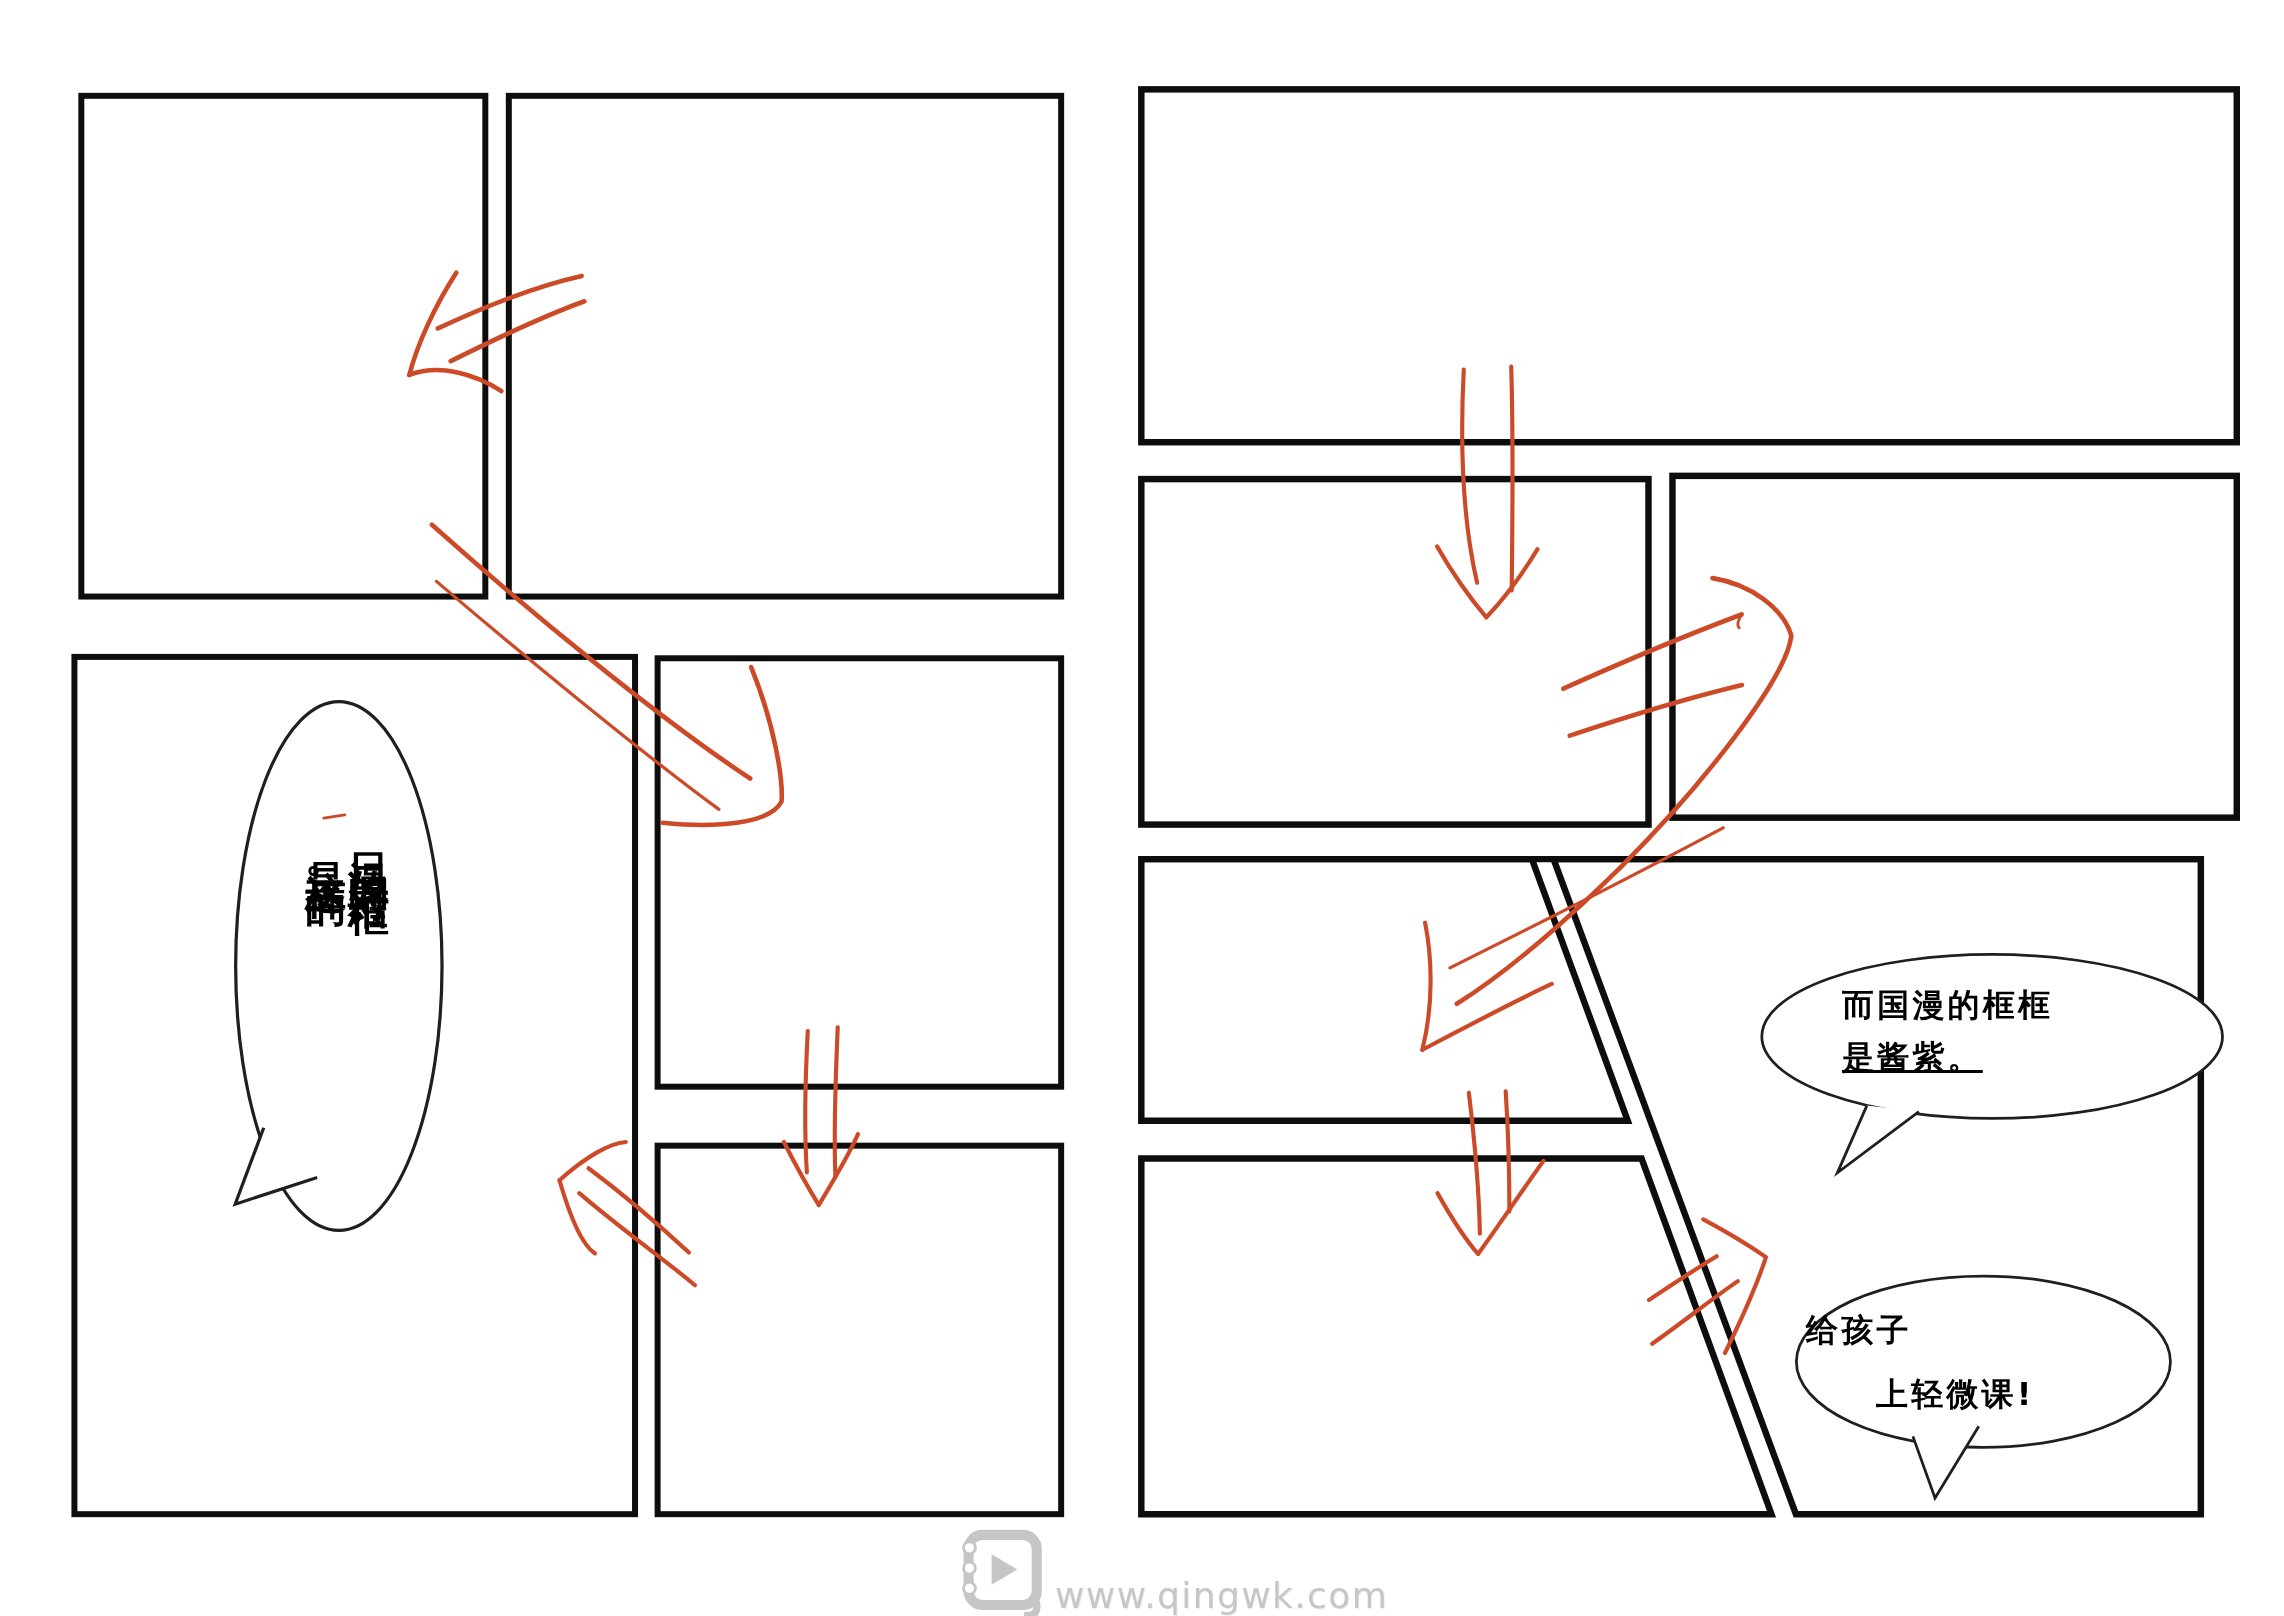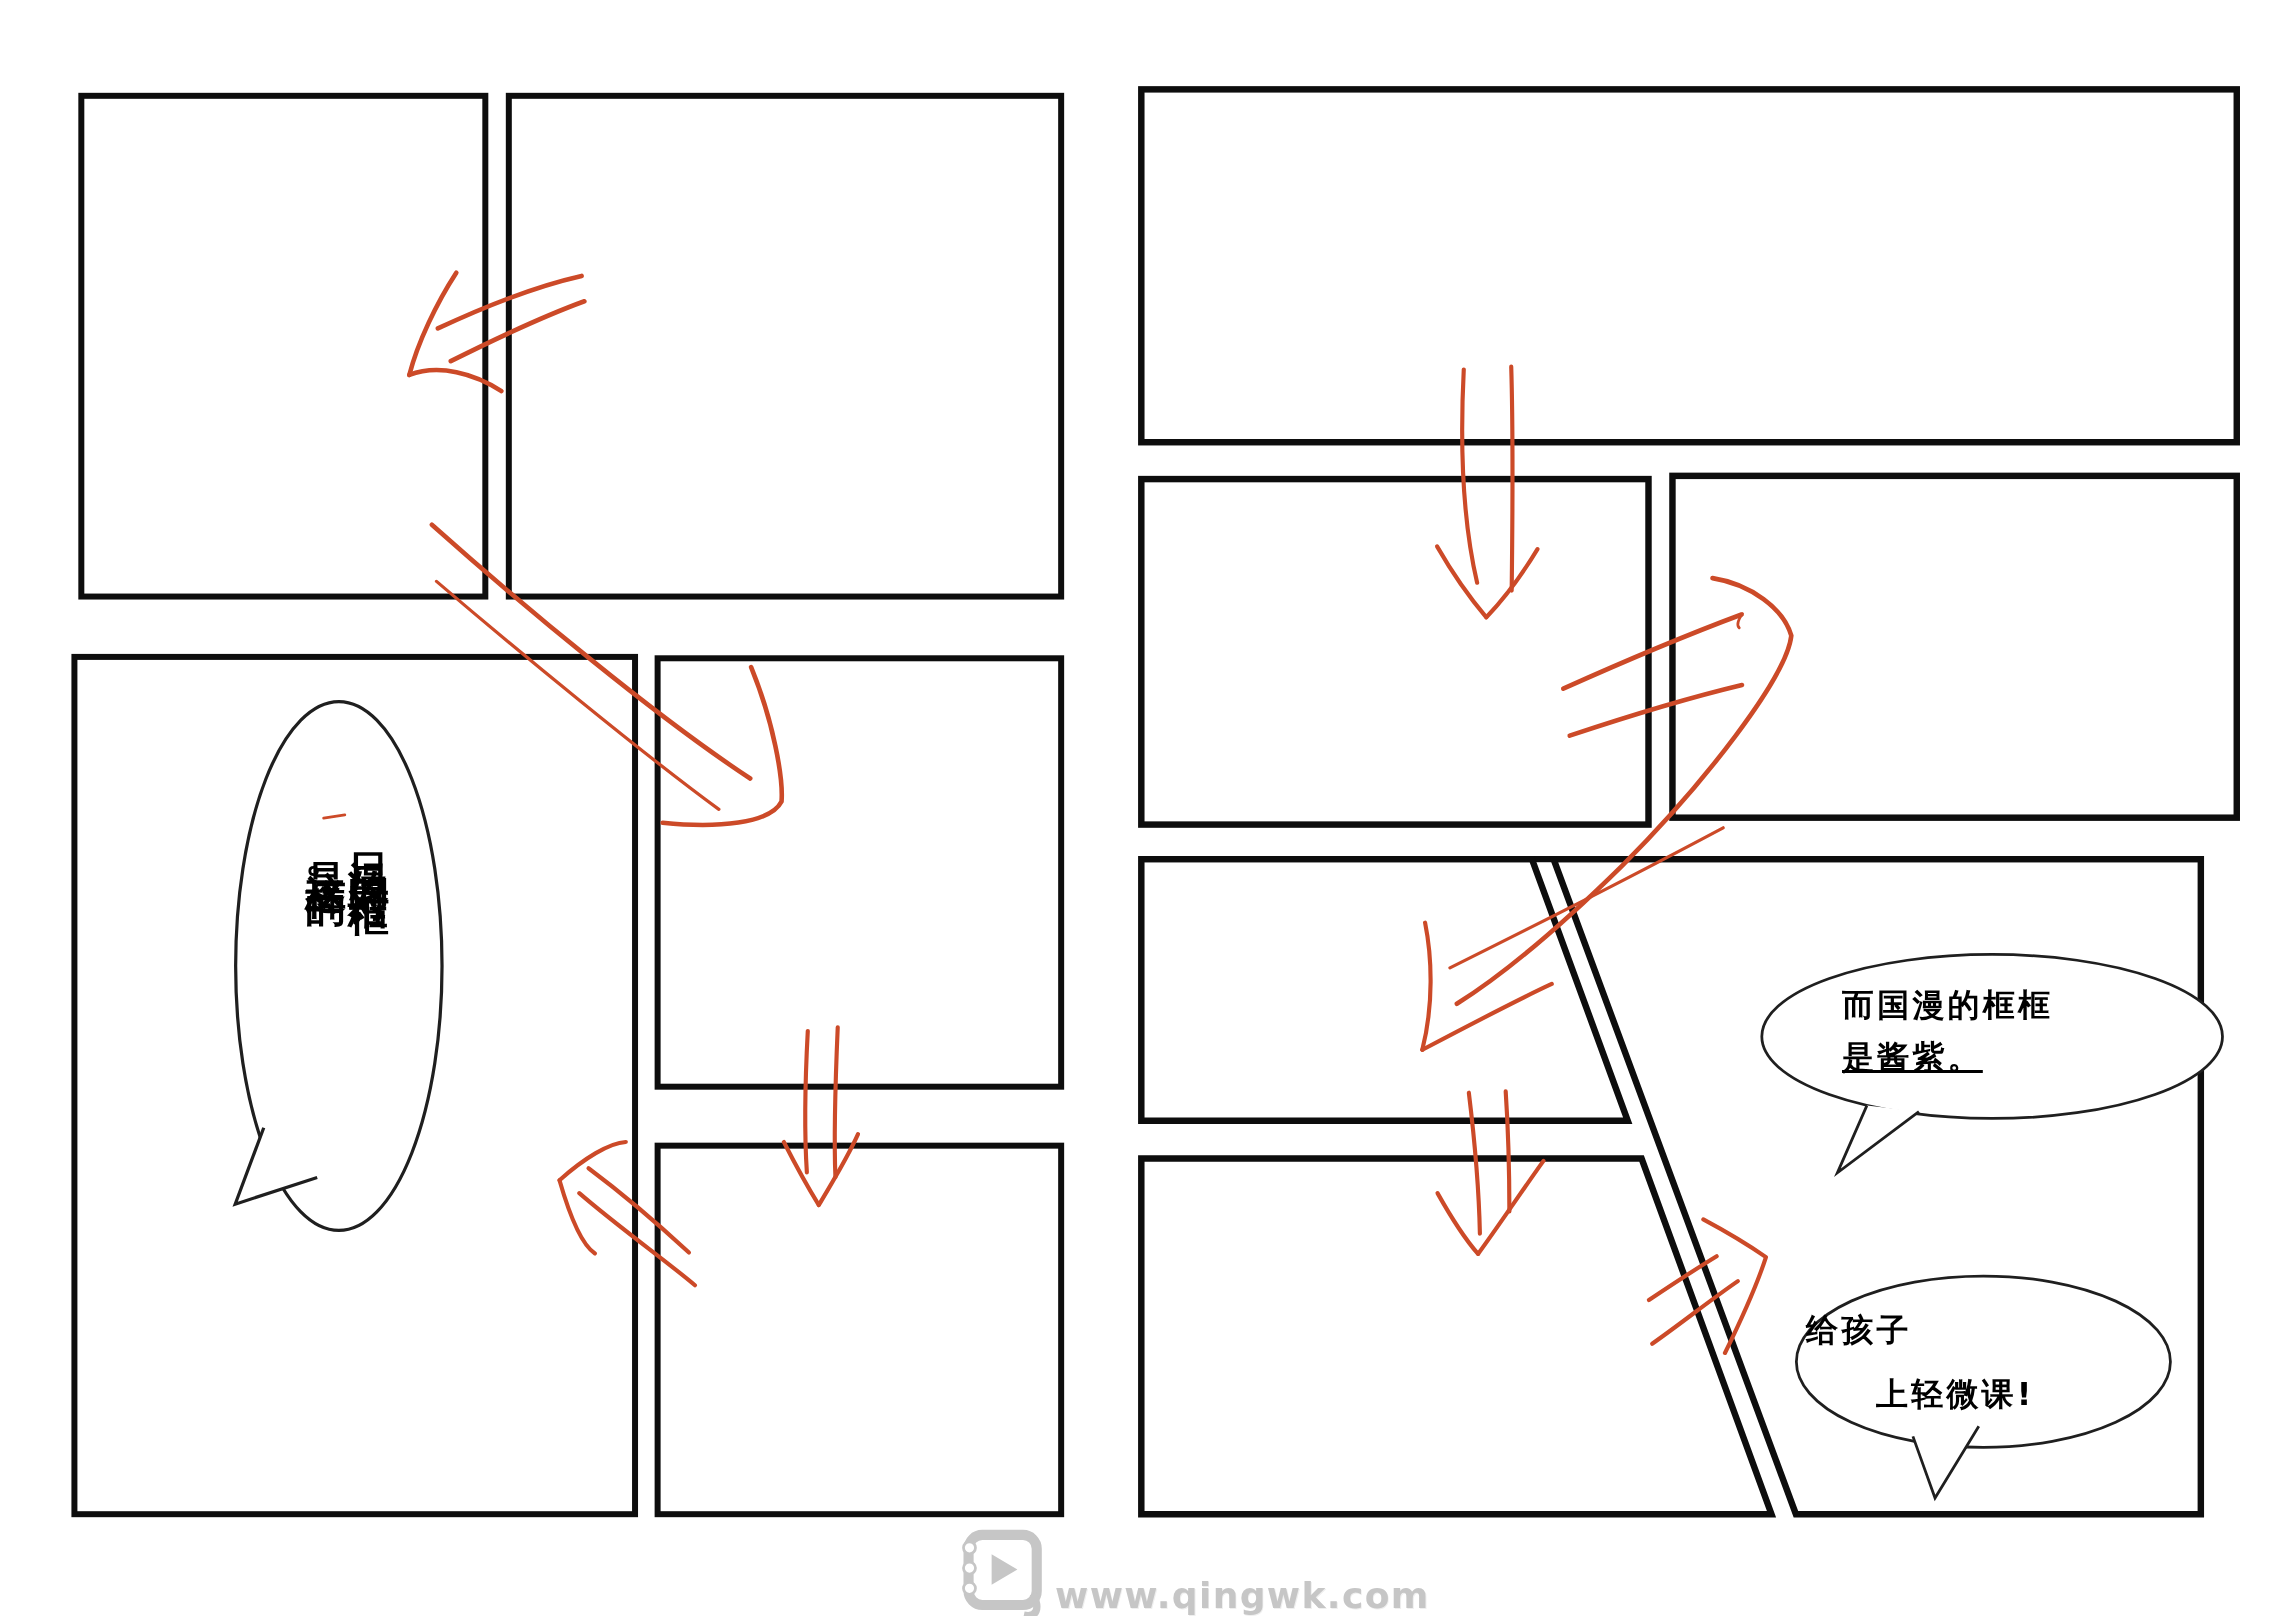--- a/index.html
+++ b/index.html
@@ -6,21 +6,21 @@
   #stage{position:relative;width:2284px;height:1616px;background:#ffffff;overflow:hidden;
          font-family:"DejaVu Sans",sans-serif;}
   #art{position:absolute;left:0;top:0;width:2284px;height:1616px;}
   .txt{position:absolute;font-weight:bold;color:#000;white-space:nowrap;
        font-family:"DejaVu Sans",sans-serif;}
   .vtxt{writing-mode:vertical-rl;text-orientation:upright;}
   .bub{font-size:32px;letter-spacing:3.2px;line-height:1.0;}
   .vcol{font-size:41px;letter-spacing:8.3px;}
   .wm{color:#c6c6c6;text-shadow:0.9px 0.9px 0 #efefef;}
   .wm1{font-size:39px;font-weight:bold;letter-spacing:1.8px;}
-  .wm2{font-size:36px;font-weight:bold;letter-spacing:1.4px;}
+  .wm2{font-size:36px;font-weight:normal;letter-spacing:1.4px;}
 </style>
 </head>
 <body>
 
 <div id="stage">
 
   <svg id="art" viewBox="0 0 4957 3508" xmlns="http://www.w3.org/2000/svg">
 
     <g stroke="#0d0d0d" stroke-width="13" fill="none">
       <rect x="176" y="208" width="877" height="1087"></rect>

